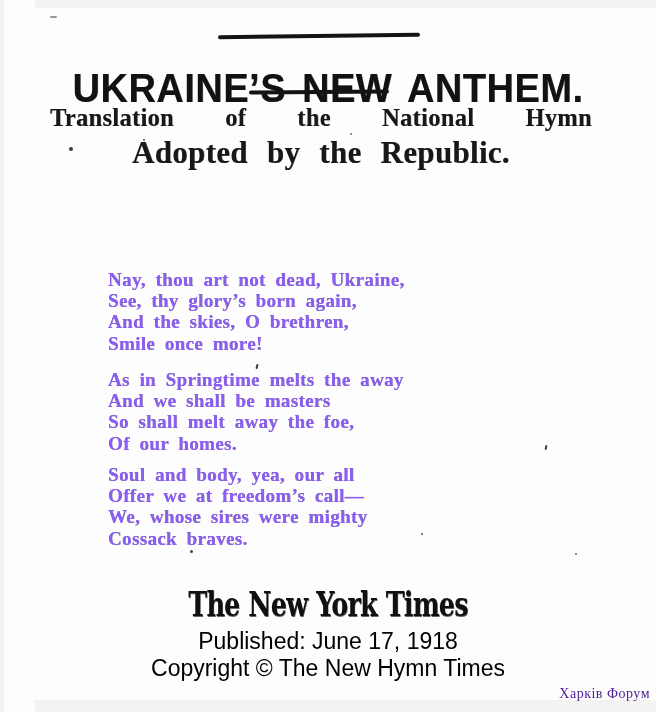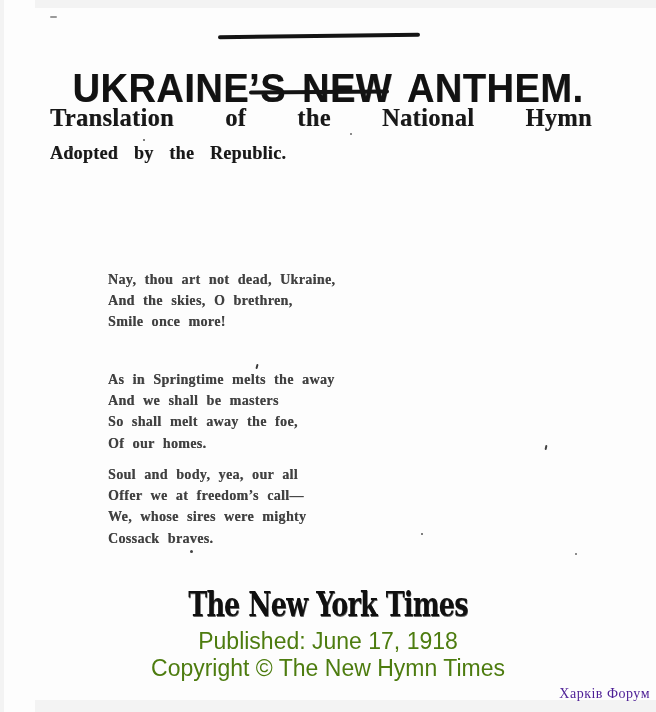--- a/index.html
+++ b/index.html
@@ -49,41 +49,42 @@
   .subhead-line1 {
     position: absolute; left: 50px; top: 105px; width: 542px;
     font-weight: 700; font-size: 24.5px; line-height: 26px;
     color: #181818;
     text-align: justify; text-align-last: justify;
     text-shadow: 0.4px 0.4px 0 rgba(10,10,10,0.5);
     letter-spacing: 0.3px;
   }
   .subhead-line2 {
     position: absolute; left: 50px; top: 140px; width: 542px;
-    font-weight: 700; font-size: 18px; line-height: 26px;
+    font-weight: 700; font-size: 31px; line-height: 26px;
     color: #181818;
+    text-align: center;
     word-spacing: 11px;
     letter-spacing: 0.3px;
     text-shadow: 0.4px 0.4px 0 rgba(10,10,10,0.5);
   }
   .body-par {
     position: absolute; left: 43px; top: 188px; width: 560px;
     font-weight: 700; font-size: 23.5px; line-height: 26.5px;
     color: #1c1c1c;
     letter-spacing: 0.3px;
     text-shadow: 0.3px 0.3px 0 rgba(15,15,15,0.45);
   }
   .body-line1 { padding-left: 28px; text-align: justify; text-align-last: justify; }
   .body-line2 { text-align: justify; text-align-last: justify; }
   .body-line3 { word-spacing: 13px; }
 
   .stanza {
     position: absolute; left: 108px; width: 470px;
-    font-weight: 700; font-size: 14px; line-height: 21.2px;
-    color: #404040;
+    font-weight: 700; font-size: 19px; line-height: 21.2px;
+    color: #8b5cf6;
     word-spacing: 4.5px;
     letter-spacing: 0.35px;
     text-shadow: 0.3px 0.3px 0 rgba(15,15,15,0.5);
   }
   .stanza-1 { top: 269px; }
   .stanza-2 { top: 369px; }
   .stanza-3 { top: 464px; }
 
   .logo {
     position: absolute; left: 28px; top: 587px; width: 600px;
@@ -97,21 +98,21 @@
     transform: scale(0.85, 1.12);
     text-shadow: 0.6px 0.6px 0 rgba(0,0,0,0.6);
     white-space: nowrap;
   }
   .published, .copyright {
     position: absolute; left: 28px; width: 600px;
     text-align: center;
     font-family: "Liberation Sans", sans-serif;
     font-weight: 400;
     font-size: 23px;
-    color: #4d7c0f;
+    color: #000000;
   }
   .published { top: 628px; }
   .copyright { top: 655px; }
 
   .watermark {
     position: absolute; right: 6px; top: 686px;
     font-family: "Liberation Serif", serif;
     font-size: 14px;
     letter-spacing: 0.5px;
     color: #4c1d95;
@@ -139,20 +140,21 @@
   <div class="rule rule-top"></div>
   <h1 class="headline">UKRAINE’S NEW ANTHEM.</h1>
   <div class="rule rule-bottom"></div>
 
   <div class="subhead-line1">Translation of the National Hymn</div>
   <div class="subhead-line2">Adopted by the Republic.</div>
 
 
   <div class="stanza stanza-1">
     <div>Nay, thou art not dead, Ukraine,</div>
+    <div>See, thy glory’s born again,</div>
     <div>And the skies, O brethren,</div>
     <div>Smile once more!</div>
   </div>
 
   <div class="stanza stanza-2">
     <div>As in Springtime melts the away</div>
     <div>And we shall be masters</div>
     <div>So shall melt away the foe,</div>
     <div>Of our homes.</div>
   </div>

